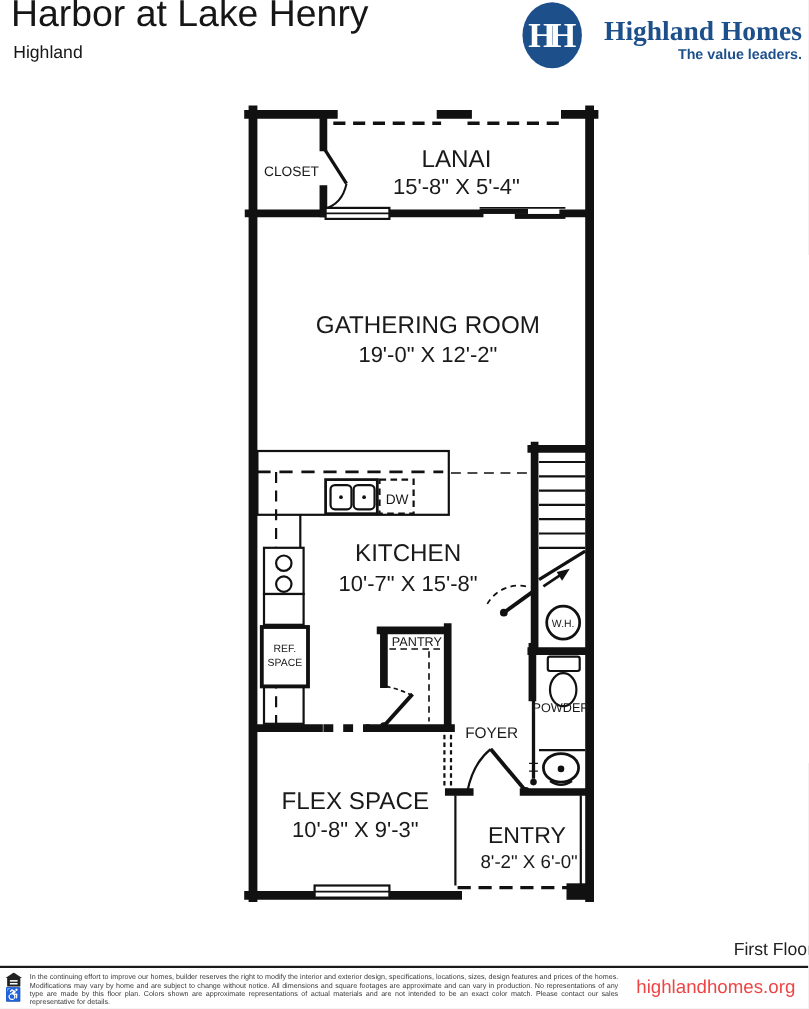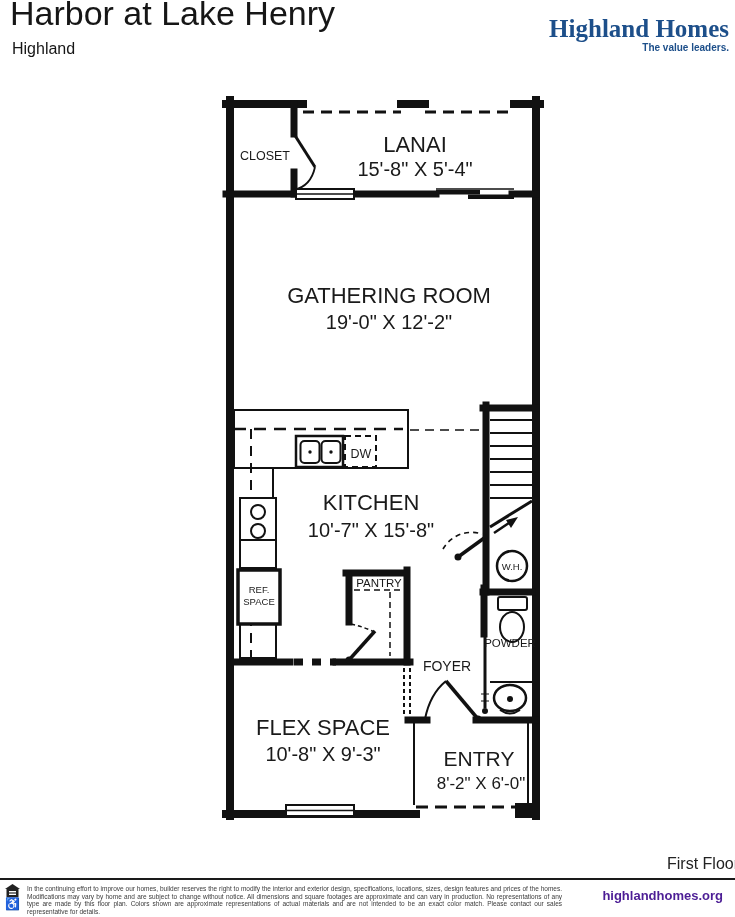--- a/index.html
+++ b/index.html
@@ -5,43 +5,46 @@
   html,body{margin:0;padding:0;background:#e9e9e9;}
   .page{position:relative;width:735px;height:917px;background:#ffffff;overflow:hidden;
         font-family:"Liberation Sans",sans-serif;color:#111;}
   .title{position:absolute;left:10px;top:-6px;font-size:34px;font-weight:500;letter-spacing:0;color:#161616;}
   .subtitle{position:absolute;left:12px;top:40px;font-size:16px;color:#161616;}
   .logo{position:absolute;top:2px;right:6px;display:flex;align-items:flex-start;}
   .logo-badge{width:54px;height:60px;background:#1d4f8a;border-radius:50%;display:flex;
               align-items:center;justify-content:center;}
   .logo-monogram{color:#fff;font-family:"Liberation Serif",serif;font-weight:bold;
                  font-size:32px;letter-spacing:-6px;padding-right:6px;}
-  .brand{margin-left:7px;display:flex;flex-direction:column;align-items:flex-end;}
+  .brand{margin-left:20px;display:flex;flex-direction:column;align-items:flex-end;}
   .brand-name{font-family:"Liberation Serif",serif;font-weight:bold;font-size:25px;
               color:#1d4f8a;line-height:1;margin-top:14px;letter-spacing:0px;}
-  .brand-tagline{font-size:10px;font-weight:bold;color:#1d4f8a;margin-top:1px;}
+  .brand-tagline{font-size:13px;font-weight:bold;color:#1d4f8a;margin-top:1px;}
   .planwrap{position:absolute;left:0;top:0;width:735px;height:917px;padding-left:18px;}
   .floor-label{position:absolute;right:-4px;top:855px;font-size:16px;color:#222;}
   .footer-rule{position:absolute;left:0;top:878px;width:735px;height:0;border-top:2px solid #1a1a1a;}
   .footer-icons{position:absolute;left:5px;top:884px;width:18px;display:flex;flex-direction:column;gap:1px;}
   .accessible-glyph{font-size:12px;line-height:13px;color:#222;}
   .disclaimer{position:absolute;left:27px;top:885px;width:535px;font-size:6.5px;
               line-height:7.5px;color:#3a3a3a;text-align:justify;}
-  .website{position:absolute;right:12px;top:888px;font-size:13px;color:#4c1d95;font-weight:bold;}
+  .website{position:absolute;right:12px;top:888px;font-size:17px;color:#ef4444;}
   svg text{font-family:"Liberation Sans",sans-serif;fill:#1a1a1a;}
 </style>
 </head>
 <body>
 
 <div class="page">
 
   <div class="title">Harbor at Lake Henry</div>
   <div class="subtitle">Highland</div>
 
   <div class="logo">
+    <div class="logo-badge">
+      <span class="logo-monogram">HH</span>
+    </div>
     <div class="brand">
       <span class="brand-name">Highland Homes</span>
       <span class="brand-tagline">The value leaders.</span>
     </div>
   </div>
 
   <div class="planwrap">
   <svg width="735" height="917" viewBox="0 0 735 917">
 
     <g stroke="#111" fill="none" stroke-width="8" stroke-linecap="square">

